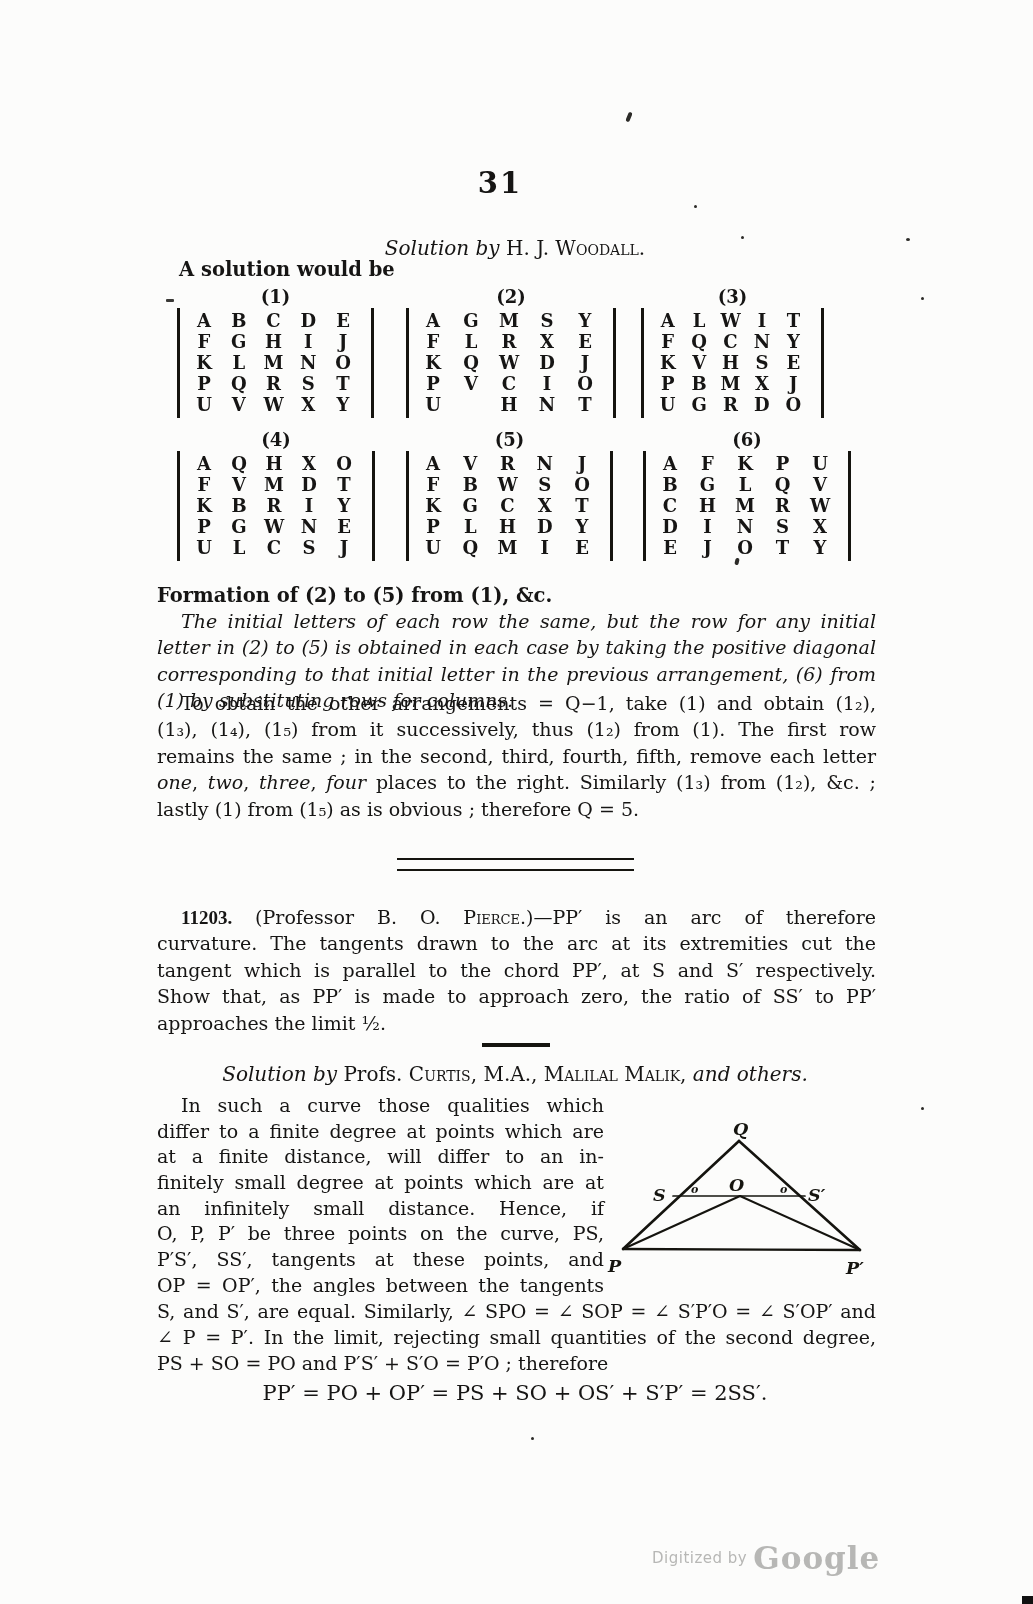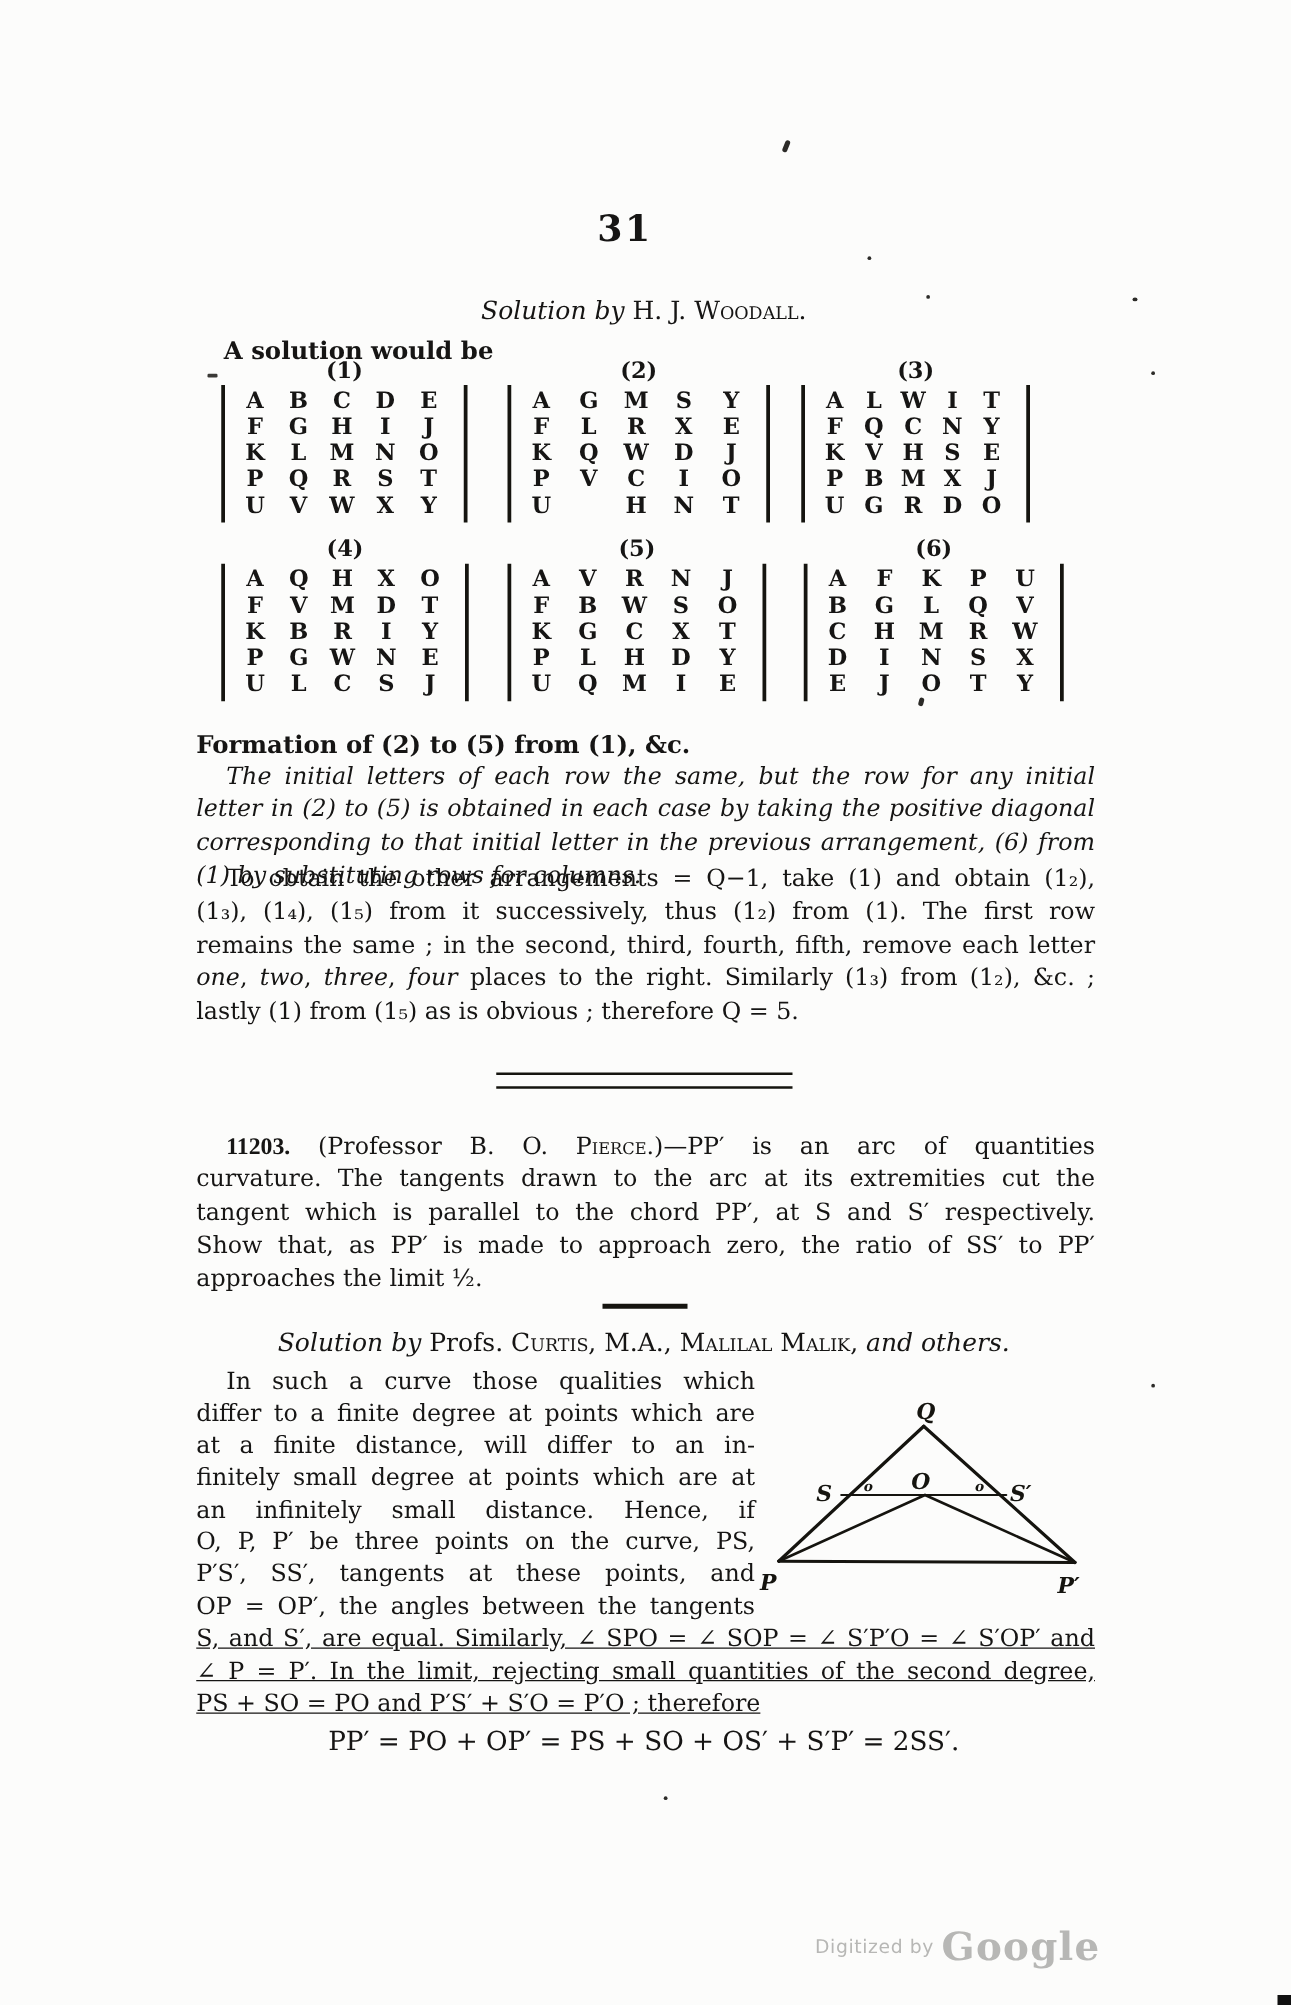--- a/index.html
+++ b/index.html
@@ -9,21 +9,21 @@
     font-family:"DejaVu Serif","DejaVu Sans",serif;
     font-size:19px;
   }
   .abs{position:absolute;}
   .i{font-style:italic;}
   .b{font-weight:bold;font-family:Liberation Serif, serif;}
   .sc{font-variant:small-caps;}
   
   .pageno{left:150px;top:166px;width:700px;text-align:center;font-size:29px;font-weight:bold;letter-spacing:2px;}
   .h-solution1{left:155px;top:236px;width:720px;text-align:center;font-size:20px;}
-  .intro{left:179px;top:269px;font-size:19.5px;font-weight:bold;}
+  .intro{left:179px;top:258px;font-size:19.5px;font-weight:bold;}
   .formation{left:157px;top:584px;font-size:19.5px;font-weight:bold;}
   
   .grid{position:absolute;}
   .glabel{text-align:center;font-weight:bold;font-size:18px;height:22px;}
   .gbody{border-left:3px solid #15140f;border-right:3px solid #15140f;padding:2px 12px 3px 8px;}
   .grow{display:flex;justify-content:space-between;height:21px;}
   .gcell{width:32px;text-align:center;font-weight:bold;font-size:18px;line-height:21px;}
   .g1{left:177px;top:286px;width:197px;}
   .g2{left:406px;top:286px;width:210px;}
   .g3{left:641px;top:286px;width:183px;}
@@ -35,21 +35,21 @@
   .p1{left:157px;top:608px;font-style:italic;}
   .p2{left:157px;top:690px;}
   .tline{height:26.4px;line-height:26.4px;white-space:nowrap;}
   .just{white-space:normal;text-align:justify;text-align-last:justify;}
   .ind{text-indent:24px;}
   .problem{left:157px;top:904px;}
   .h-solution2{left:155px;top:1062px;width:720px;text-align:center;font-size:20px;}
   .col-left{left:157px;top:1093px;width:447px;}
   .col-left .tline{height:25.7px;line-height:25.7px;}
   .full{left:157px;top:1299px;width:719px;}
-  .full .tline{height:25.8px;line-height:25.8px;text-decoration:underline;}
+  .full .tline{height:25.8px;line-height:25.8px;}
   .equation{left:155px;top:1381px;width:720px;text-align:center;font-size:21px;}
   
   .dblrule{left:397px;top:858px;width:237px;height:9px;border-top:2.5px solid #15140f;border-bottom:2.5px solid #15140f;}
   .shortrule{left:482px;top:1043px;width:68px;height:3.5px;background:#15140f;}
   
   .diagram{left:595px;top:1112px;width:290px;height:172px;}
   .dlabel{font-family:"DejaVu Serif","DejaVu Sans",serif;font-weight:bold;font-style:italic;font-size:17.5px;fill:#15140f;}
   .dsmall{font-family:"DejaVu Serif","DejaVu Sans",serif;font-weight:bold;font-style:italic;font-size:11px;fill:#15140f;}
   
   .watermark{left:652px;top:1540px;width:260px;color:#b7b7b5;white-space:nowrap;}
@@ -342,21 +342,21 @@
       <div class="tline just ind"><span>To obtain the other arrangements = Q−1, take (1) and obtain (1₂),</span></div>
       <div class="tline just"><span>(1₃), (1₄), (1₅) from it successively, thus (1₂) from (1). The first row</span></div>
       <div class="tline just"><span>remains the same ; in the second, third, fourth, fifth, remove each letter</span></div>
       <div class="tline just"><span class="i">one</span><span>, </span><span class="i">two</span><span>, </span><span class="i">three</span><span>, </span><span class="i">four</span><span> places to the right. Similarly (1₃) from (1₂), &amp;c. ;</span></div>
       <div class="tline"><span>lastly (1) from (1₅) as is obvious ; therefore Q = 5.</span></div>
     </div>
 
   <div class="abs dblrule"></div>
 
   <div class="abs para problem">
-      <div class="tline just ind"><span class="b">11203.</span><span> (Professor B. O. </span><span class="sc">Pierce</span><span>.)—PP′ is an arc of quantities</span></div>
+      <div class="tline just ind"><span class="b">11203.</span><span> (Professor B. O. </span><span class="sc">Pierce</span><span>.)—PP′ is an arc of therefore</span></div>
       <div class="tline just"><span>curvature. The tangents drawn to the arc at its extremities cut the</span></div>
       <div class="tline just"><span>tangent which is parallel to the chord PP′, at S and S′ respectively.</span></div>
       <div class="tline just"><span>Show that, as PP′ is made to approach zero, the ratio of SS′ to PP′</span></div>
       <div class="tline"><span>approaches the limit ½.</span></div>
     </div>
   <div class="abs shortrule"></div>
 
   <div class="abs h-solution2"><span class="i">Solution by </span><span>Profs. </span><span class="sc">Curtis, M.A., Malilal Malik, </span><span class="i">and others.</span></div>
   <div class="abs col-left">
       <div class="tline just ind"><span>In such a curve those qualities which</span></div>

